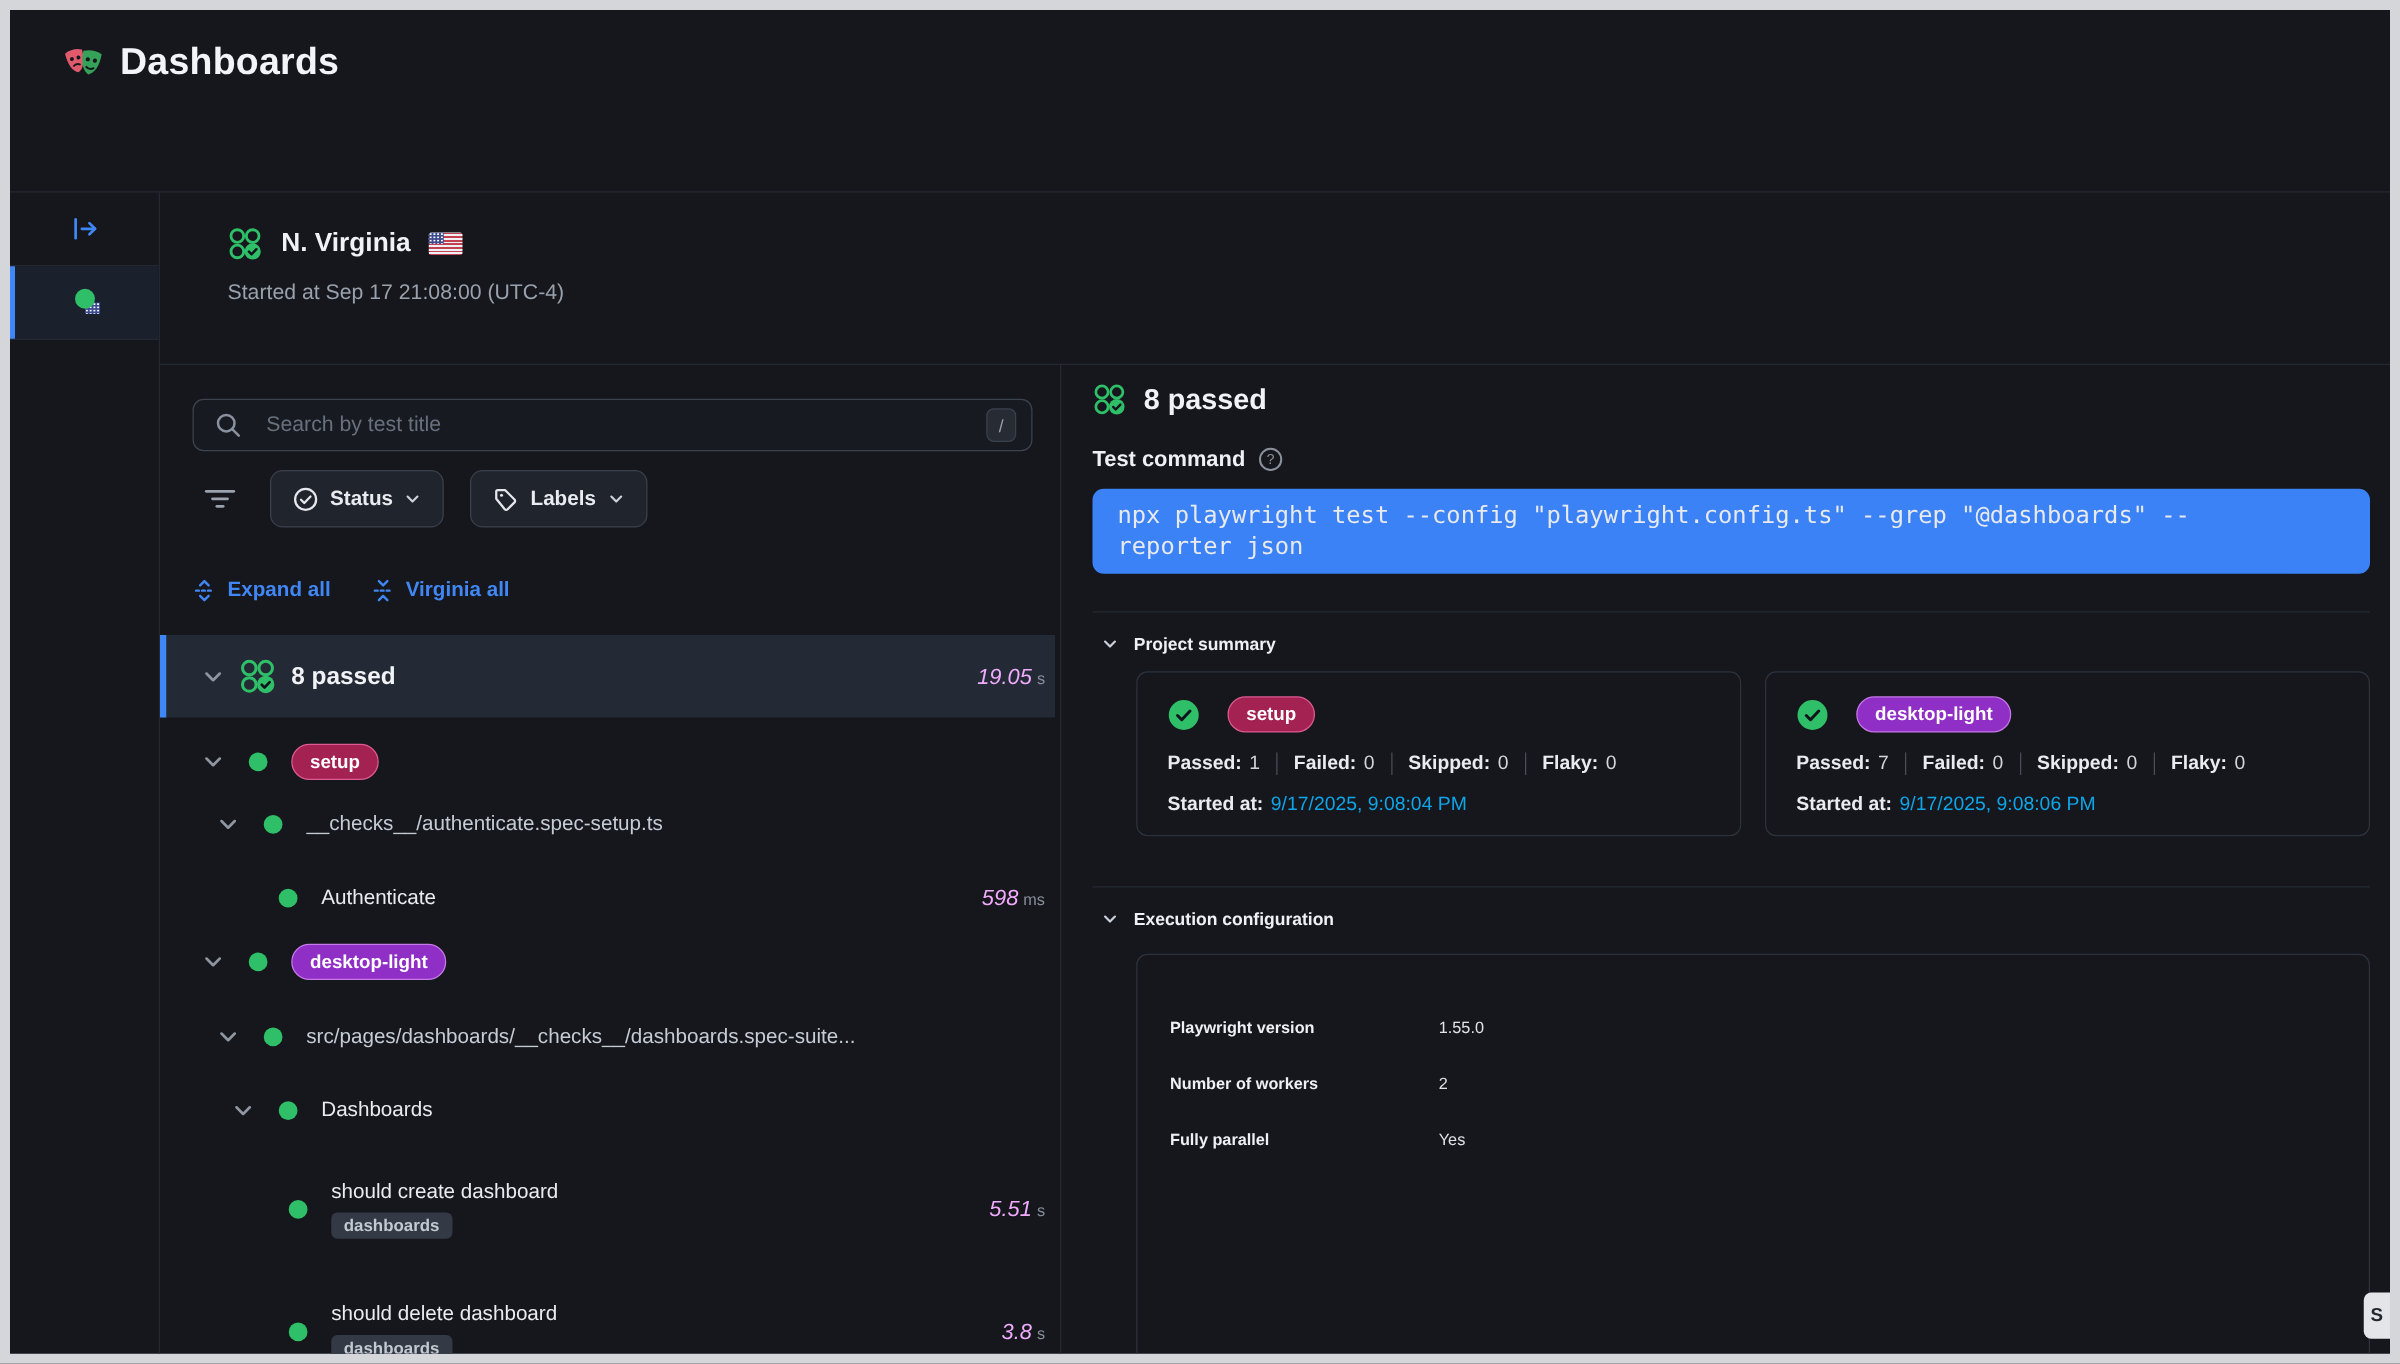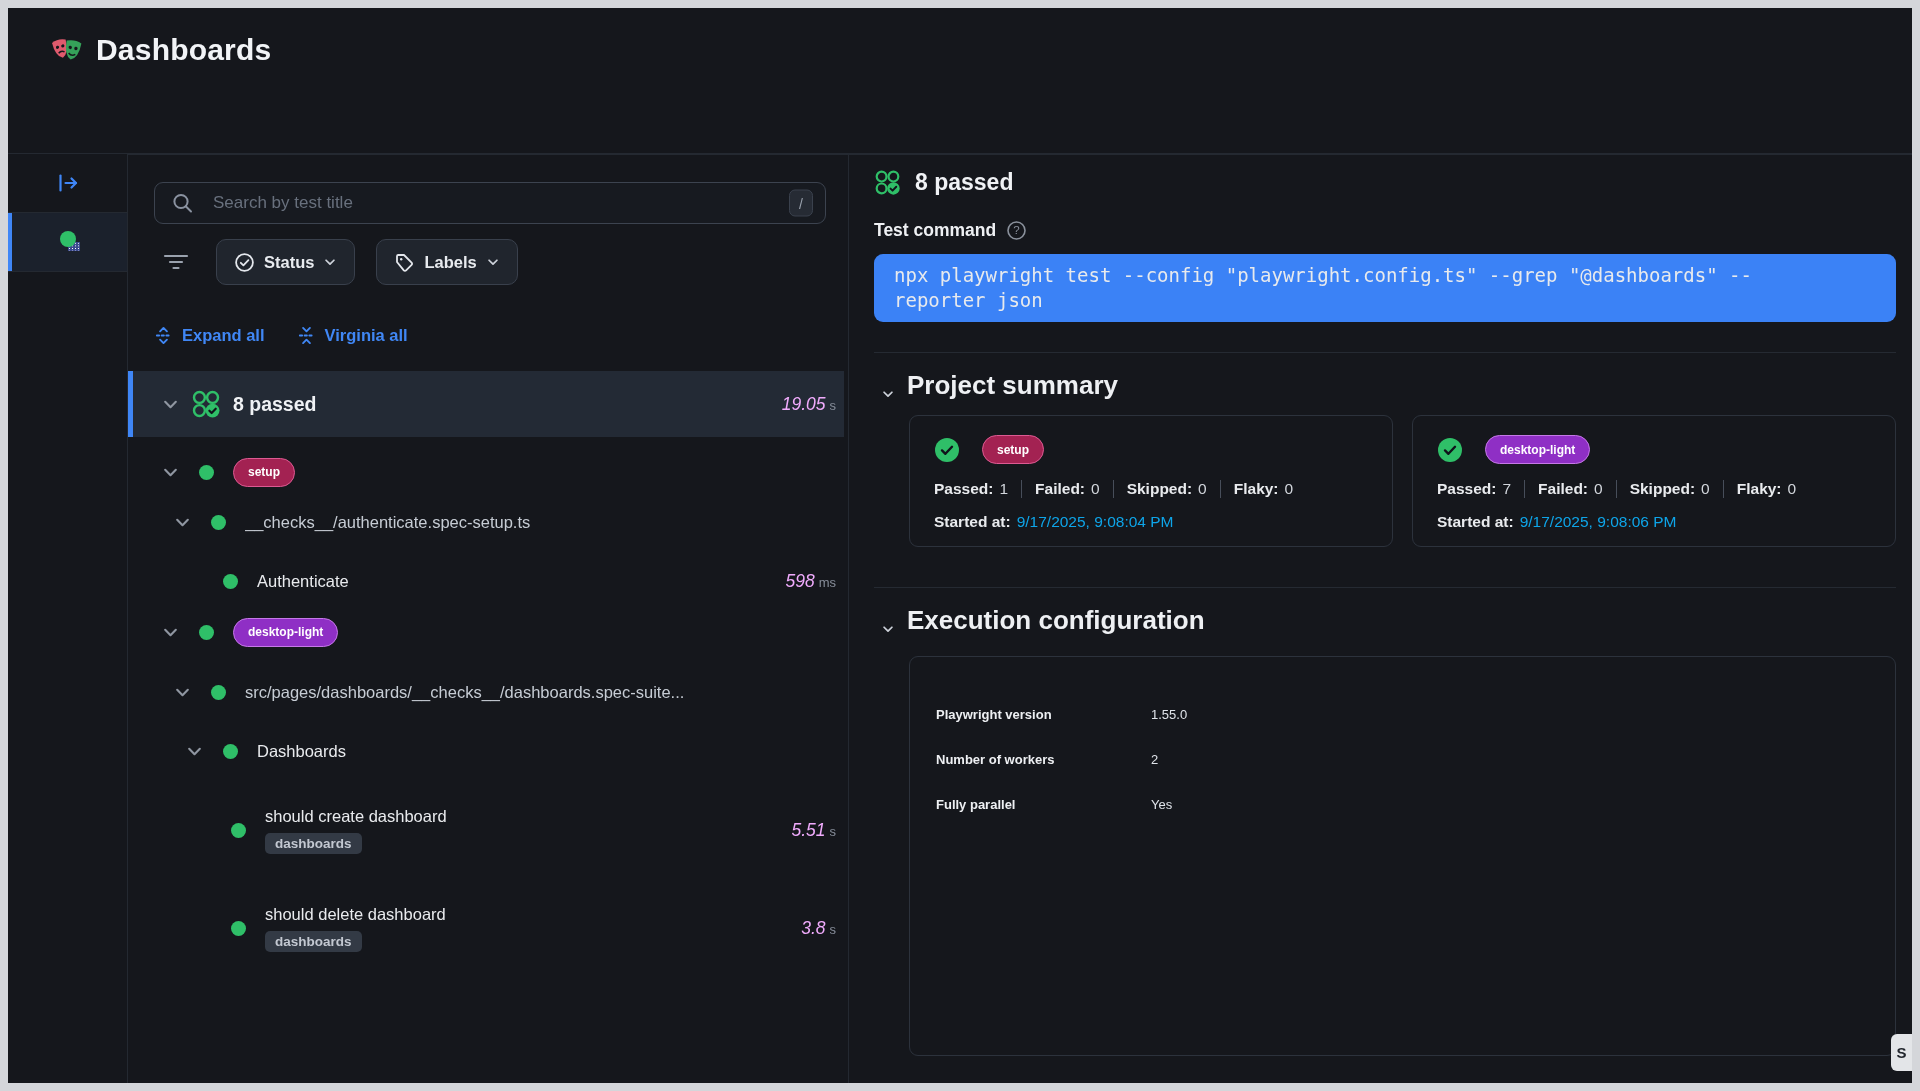--- a/index.html
+++ b/index.html
@@ -84,40 +84,40 @@
 
   .l0 { padding-left:33px; height:50px; }
   .l1 { padding-left:45px; height:50px; }
   .l2 { padding-left:57px; height:52px; }
   .l3 { padding-left:95px; min-height:86px; }
   .mt8 { margin-top:8px; } .mt10 { margin-top:10px; } .mt12 { margin-top:12px; }
 
   .file-label { font-size:16.5px; color:#c6ccd4; white-space:nowrap; overflow:hidden; }
   .node-label { font-size:16.5px; color:#e9ebee; }
   .badge { height:29px; padding:0 14px; border-radius:15px; display:flex; align-items:center;
-    font-size:12px; font-weight:600; color:#fff; }
+    font-size:15px; font-weight:600; color:#fff; }
   .badge-setup { background:#a32252; border:1.5px solid #dd5a92; }
   .badge-dl { background:#8f2fc5; border:1.5px solid #c678e8; }
   .test-main { display:flex; flex-direction:column; gap:7px; justify-content:center; }
   .test-title { font-size:16.5px; color:#e9ebee; }
   .tag { align-self:flex-start; background:#333a45; color:#c3c8d1; font-size:13.5px; font-weight:600;
     padding:3px 10px; border-radius:5px; }
 
   
   .details { flex:1; min-width:0; padding:14px 16px 0 25px; overflow:hidden; }
   .d-heading { display:flex; align-items:center; gap:14px; font-size:23px; font-weight:700; color:#f0f2f5; }
   .cmd-row { margin-top:24px; display:flex; align-items:center; gap:10px; }
   .cmd-label { font-size:17.5px; font-weight:700; color:#eef0f3; }
   .codeblock { margin-top:13px; background:#3b82f6; border-radius:9px; padding:9px 20px; }
   .code { font-family:"DejaVu Sans Mono","Liberation Mono",monospace; font-size:19px; line-height:1.32;
     color:#e8eaed; white-space:pre-wrap; word-break:break-all; max-width:75ch; display:block; }
   .hr { height:1px; background:#252a32; }
   .hr-1 { margin-top:30px; }
   .hr-2 { margin-top:40px; }
-  .sect-head { margin-top:17px; display:flex; align-items:flex-end; gap:12px; font-size:26px; font-weight:700;
+  .sect-head { margin-top:17px; display:flex; align-items:center; gap:12px; font-size:14px; font-weight:700;
     color:#eef0f3; padding-left:7px; cursor:pointer; }
   .cards { margin:14px 0 0 35px; display:grid; grid-template-columns:1fr 1fr; gap:19px; max-width:990px; }
   .card { border:1px solid #2c323c; border-radius:9px; padding:19px 24px; height:132px; }
   .card-top { display:flex; align-items:center; gap:22px; }
   .stats { margin-top:16px; display:flex; align-items:center; font-size:15.5px; }
   .stat { display:flex; gap:6px; align-items:baseline; }
   .stat + .stat { border-left:1.5px solid #474e5a; margin-left:13px; padding-left:13px; }
   .stat-label { font-weight:700; color:#e9ebee; }
   .stat-value { color:#d2d6dc; }
   .card-started { margin-top:15px; font-size:15.5px; }
@@ -176,20 +176,36 @@
       <div class="rail-cell selected">
         <span class="rail-flag-wrap">
           <span class="flag flag-lg"></span>
           <span class="status-dot-sm"></span>
         </span>
       </div>
     </div>
 
     <div class="content">
 
+      <div class="run-header">
+        <div class="run-name-row">
+          <span>
+            <svg width="28" height="28" viewBox="0 0 32 32">
+              <circle cx="9" cy="9" r="5.8" stroke="#2fbf68" stroke-width="2.6" fill="none"></circle>
+              <circle cx="23" cy="9" r="5.8" stroke="#2fbf68" stroke-width="2.6" fill="none"></circle>
+              <circle cx="9" cy="23" r="5.8" stroke="#2fbf68" stroke-width="2.6" fill="none"></circle>
+              <circle cx="23" cy="23" r="7.4" fill="#2fbf68"></circle>
+              <path d="M19.6 23.2 l2.4 2.4 l4.4 -4.6" stroke="#10141b" stroke-width="2.3" fill="none" stroke-linecap="round" stroke-linejoin="round"></path>
+            </svg>
+          </span>
+          <span class="run-name">N. Virginia</span>
+          <span class="flag flag-sm-gap"></span>
+        </div>
+        <div class="run-started">Started at Sep 17 21:08:00 (UTC-4)</div>
+      </div>
 
       <div class="panels">
 
         <div class="tree-panel">
 
           <div class="search-wrap">
             <span class="search-icon">
               <svg width="23" height="23" viewBox="0 0 23 23" fill="none" stroke="#8a92a0" stroke-width="2">
                 <circle cx="10" cy="10" r="6.6"></circle>
                   <path d="M15 15 l5 5" stroke-linecap="round"></path>

